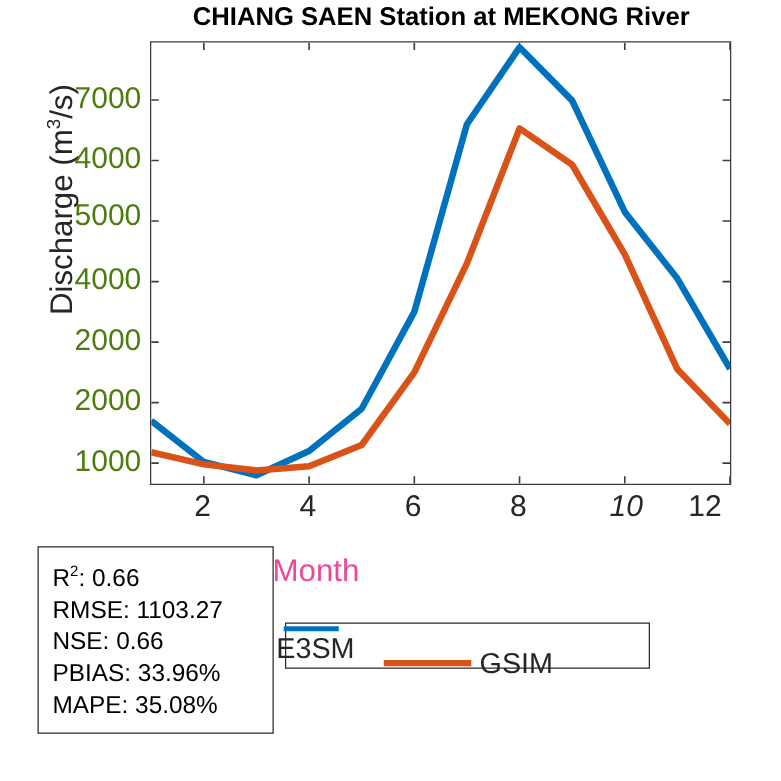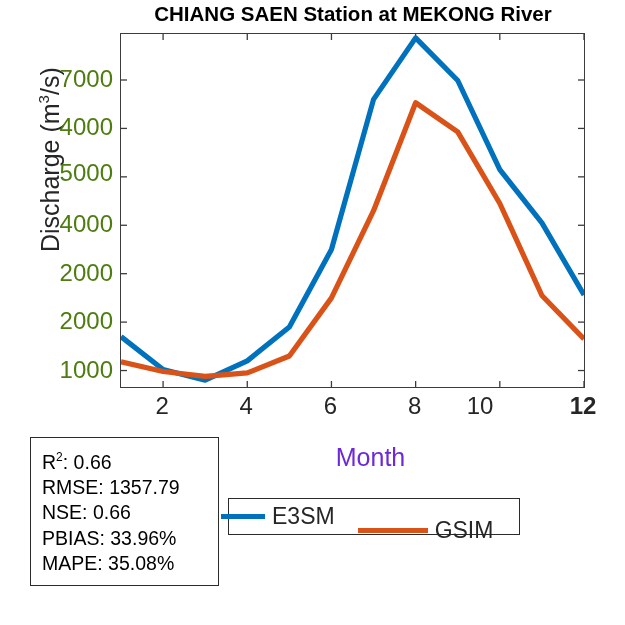--- a/index.html
+++ b/index.html
@@ -67,25 +67,25 @@
     position:absolute;
     top:0;
     font-size:24px;
     color:#262626;
     text-align:center;
     transform:translateX(-50%);
     white-space:nowrap;
   }
   #x-axis-title{
     position:absolute;
-    left:253px; top:443px;
+    left:218px; top:443px;
     width:235px;
-    text-align:center;
+    text-align:left;
     font-size:25px;
-    color:#6d28d9;
+    color:#ec4899;
   }
 
   
   #stats-box{
     position:absolute;
     left:30px; top:437px;
     width:189px;
     border:1.4px solid #2b2b2b;
     background:#fff;
     box-sizing:border-box;
@@ -108,21 +108,21 @@
     border:1.3px solid #2b2b2b;
     background:#fff;
     box-sizing:border-box;
     display:flex;
     align-items:center;
     z-index:5;
   }
   .legend-entry{display:flex;align-items:center;white-space:nowrap;}
   .legend-swatch{display:inline-block;height:4.6px;border-radius:0;}
   .legend-label{font-size:23px;color:#262626;}
-  #legend-entry-0{margin-left:-8px;}
+  #legend-entry-0{margin-left:-8px;flex-direction:column;}
   #legend-entry-0 .legend-swatch{width:44px;margin-right:7px;}
   #legend-entry-1{margin-left:23px;margin-top:28px;}
   #legend-entry-1 .legend-swatch{width:70px;margin-right:7px;}
 </style>
 </head>
 <body>
 
 <div id="figure">
 
   <div id="chart-title">CHIANG SAEN  Station at  MEKONG  River</div>
@@ -174,29 +174,29 @@
           <polyline points="0.00,327.82 42.09,337.50 84.18,342.35 126.27,338.96 168.36,322.01 210.45,263.90 252.55,176.74 294.64,68.76 336.73,97.81 378.82,169.48 420.91,261.48 463.00,305.06" fill="none" stroke="#D95319" stroke-width="5.2" stroke-linejoin="round" stroke-linecap="butt"></polyline>
         </g>
     </svg>
   </div>
 
   <div id="x-tick-labels">
       <div class="xtick" style="left: 162.091px;">2</div>
       <div class="xtick" style="left: 246.273px;">4</div>
       <div class="xtick" style="left: 330.455px;">6</div>
       <div class="xtick" style="left: 414.636px;">8</div>
-      <div class="xtick" style="left: 480px;">10</div>
-      <div class="xtick" style="left: 583px; font-weight: bold;">12</div>
+      <div class="xtick" style="left: 501px; font-style: italic;">10</div>
+      <div class="xtick" style="left: 564px;">12</div>
     </div>
 
   <div id="x-axis-title">Month</div>
 
   <div id="stats-box">
     <div class="stat-line"><span>R</span><sup>2</sup><span>: 0.66</span></div>
-    <div class="stat-line">RMSE: 1357.79</div>
+    <div class="stat-line">RMSE: 1103.27</div>
     <div class="stat-line">NSE: 0.66</div>
     <div class="stat-line">PBIAS: 33.96%</div>
     <div class="stat-line">MAPE: 35.08%</div>
   </div>
 
   <div id="legend">
     <div class="legend-entry" id="legend-entry-0">
       <span class="legend-swatch" id="legend-swatch-0" style="background: rgb(0, 114, 189);"></span>
       <span class="legend-label">E3SM</span>
     </div>

